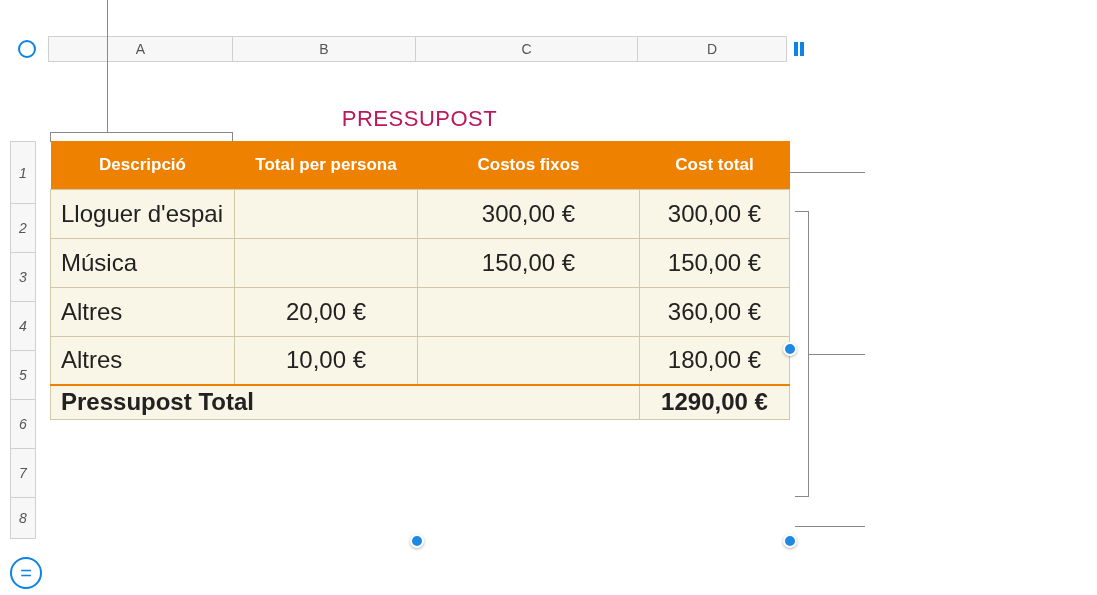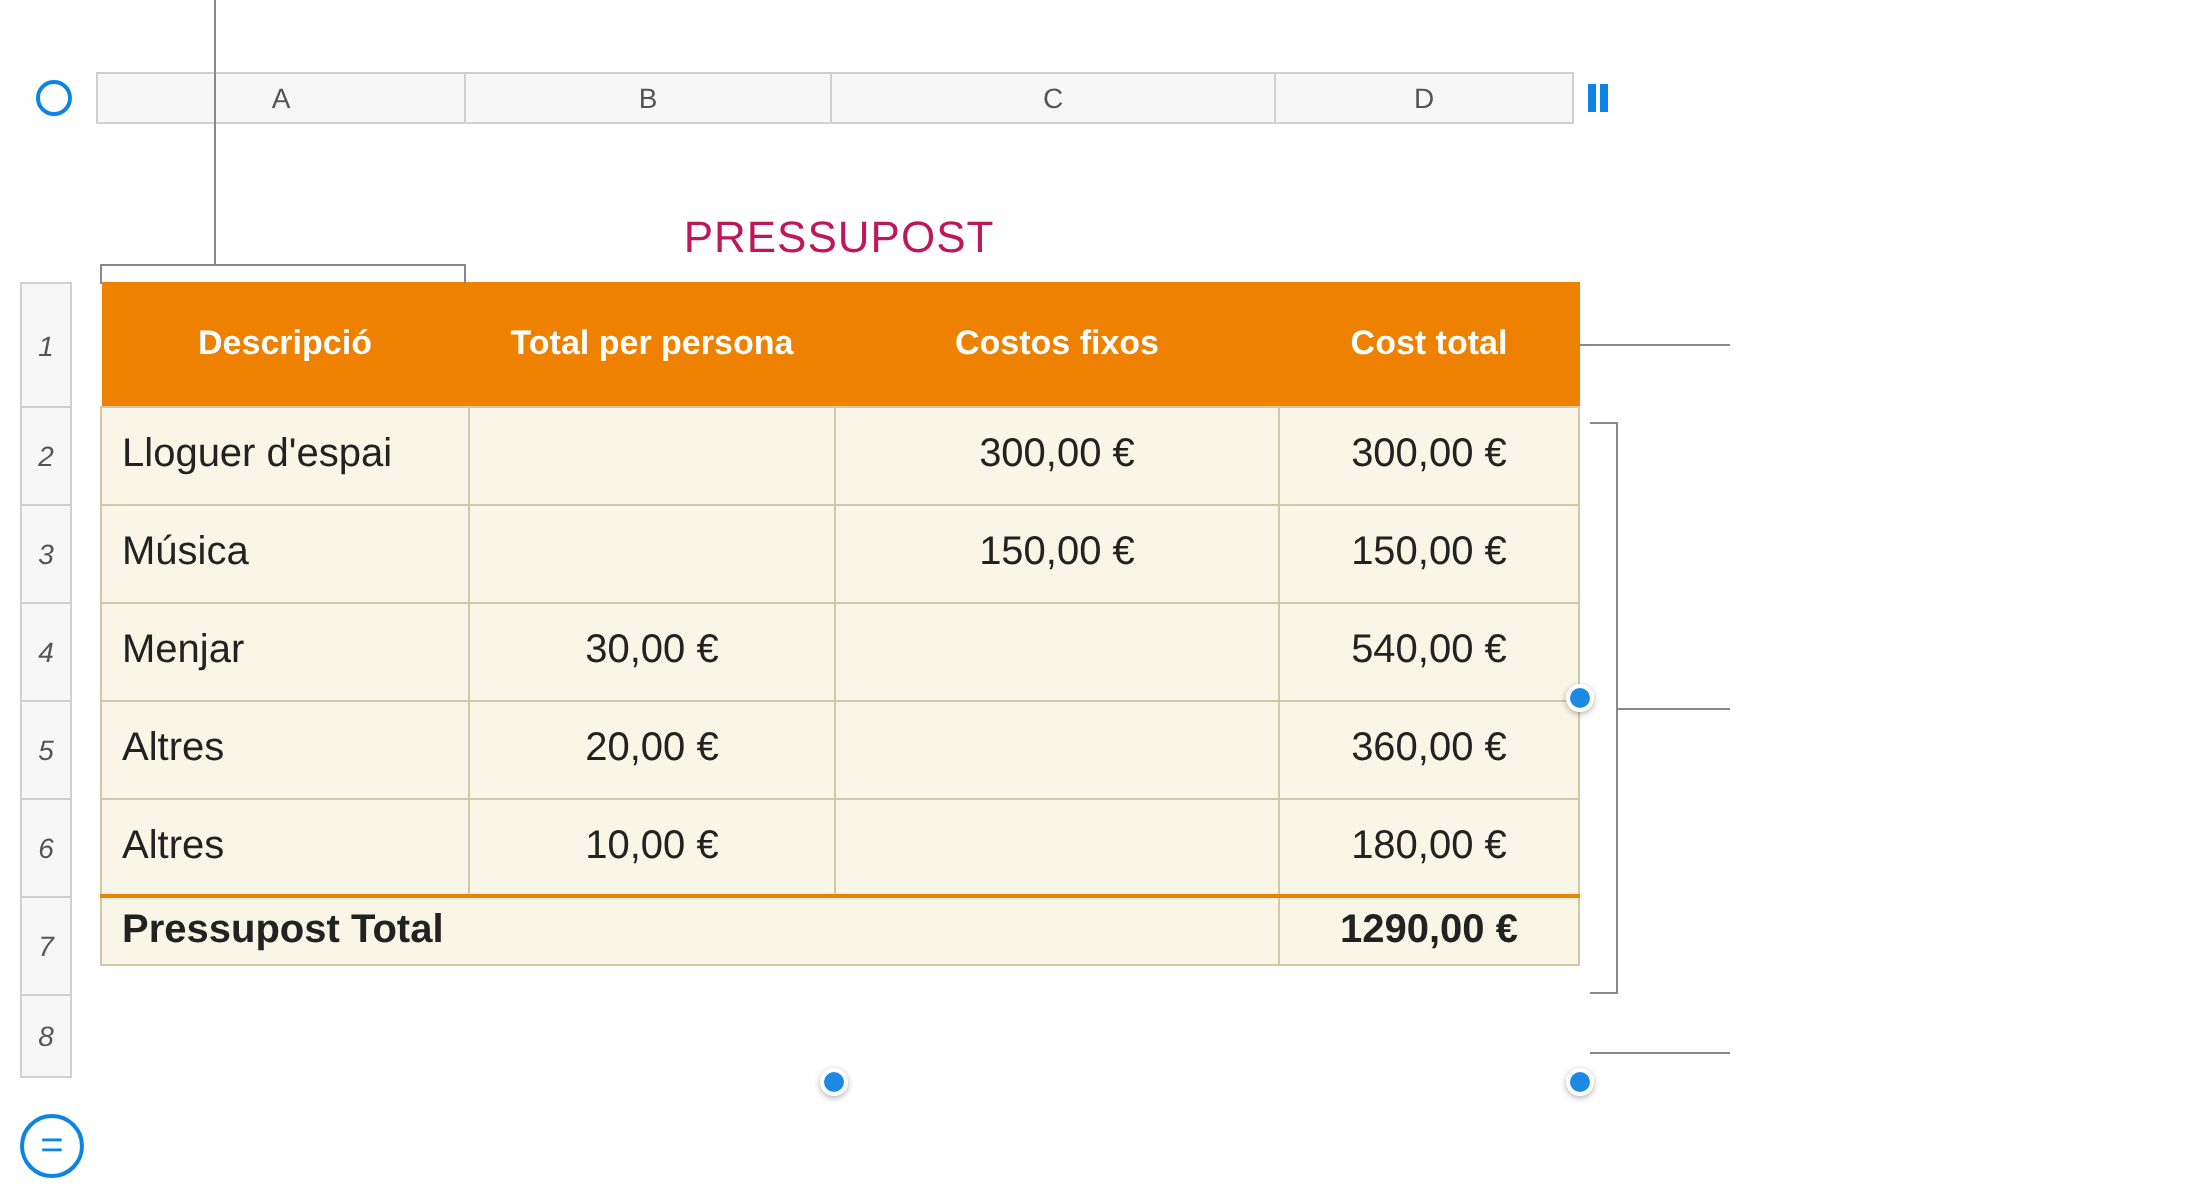--- a/index.html
+++ b/index.html
@@ -121,26 +121,26 @@
       border-collapse: collapse;
     }
     th {
       background: #ef8100;
       color: #fff;
       font-weight: 700;
       font-size: 17px;
       padding: 0 10px;
       text-align: center;
       border: none;
-      height: 62px;
+      height: 48px;
     }
     td {
       background: #f9f6e7;
       border: 1px solid #d0c9a8;
-      font-size: 20px;
+      font-size: 24px;
       padding: 0 10px;
       color: #222;
       height: 49px;
     }
     td.num { text-align: center; }
     tr.total td {
       font-weight: 700;
       background: #f9f6e7;
       border-top: 2px solid #ef8100;
       height: 34px;
@@ -212,26 +212,20 @@
           <td class="col-C num">300,00 €</td>
           <td class="col-D num">300,00 €</td>
         </tr>
         <tr>
           <td class="col-A">Música</td>
           <td class="col-B num"></td>
           <td class="col-C num">150,00 €</td>
           <td class="col-D num">150,00 €</td>
         </tr>
         <tr>
-          <td class="col-A">Menjar</td>
-          <td class="col-B num">30,00 €</td>
-          <td class="col-C num"></td>
-          <td class="col-D num">540,00 €</td>
-        </tr>
-        <tr>
           <td class="col-A">Altres</td>
           <td class="col-B num">20,00 €</td>
           <td class="col-C num"></td>
           <td class="col-D num">360,00 €</td>
         </tr>
         <tr>
           <td class="col-A">Altres</td>
           <td class="col-B num">10,00 €</td>
           <td class="col-C num"></td>
           <td class="col-D num">180,00 €</td>

